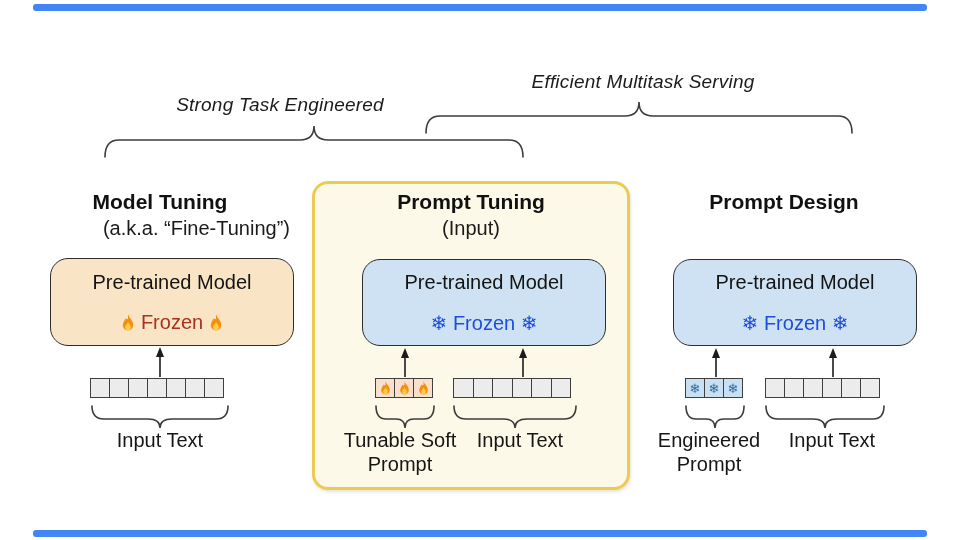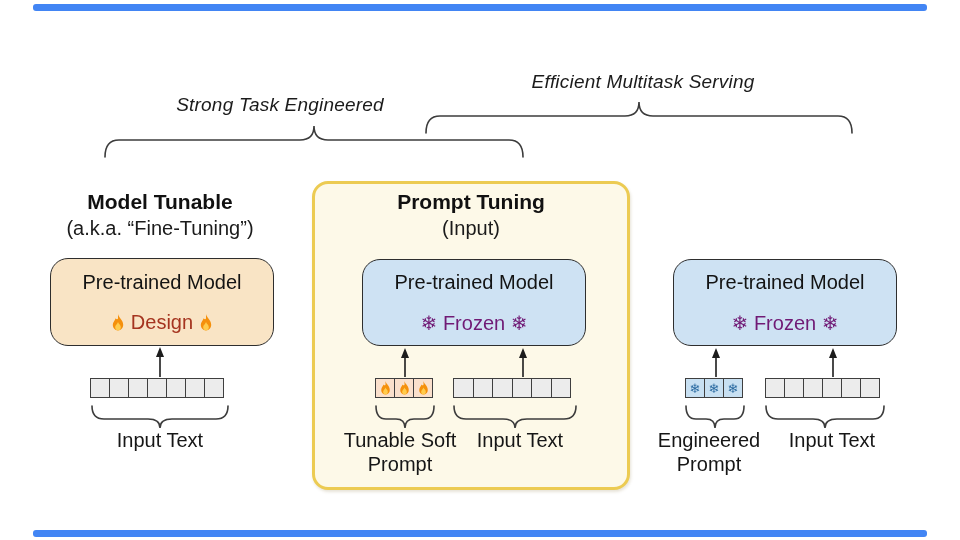--- a/index.html
+++ b/index.html
@@ -13,30 +13,30 @@
     text-align:center;color:#1b1b1b;white-space:nowrap;
   }
   .col-title{
     position:absolute;width:260px;text-align:center;font-size:21px;font-weight:700;
     color:#111;white-space:nowrap;
   }
   .col-subtitle{
     position:absolute;width:260px;text-align:center;font-size:20px;color:#1b1b1b;white-space:nowrap;
   }
   .model-box{
-    position:absolute;width:224px;height:88px;border:1.6px solid #2e2e2e;border-radius:18px;
+    position:absolute;width:244px;height:88px;border:1.6px solid #2e2e2e;border-radius:18px;
     display:flex;flex-direction:column;align-items:center;justify-content:center;gap:17px;
     box-sizing:border-box;
   }
   .model-box .line1{font-size:20px;color:#131313;}
   .model-box .line2{font-size:20px;display:inline-flex;align-items:center;gap:6px;}
   .box-orange{background:#F9E4C5;}
   .box-blue{background:#CEE2F3;}
   .tunable{color:#A5341F;}
-  .frozen{color:#701a75;}
+  .frozen{color:#1d4ed8;}
   .panel{
     position:absolute;left:312px;top:181px;width:318px;height:309px;background:#FDF9E8;
     border:3px solid #ECCB52;border-radius:16px;box-sizing:border-box;
     box-shadow:1px 2px 3px rgba(120,100,40,0.18);
   }
   .cells{position:absolute;display:flex;}
   .cell{
     width:20px;height:20px;background:#ECECEC;border:1px solid #3f3f3f;box-sizing:border-box;
     display:flex;align-items:center;justify-content:center;
   }
@@ -56,35 +56,36 @@
 <div class="canvas">
 
   <div class="accent-bar" style="top:4px;"></div>
   <div class="accent-bar" style="top:530px;"></div>
 
   <div class="caption" style="left:463px;top:71px;width:360px;">Efficient Multitask Serving</div>
   <div class="caption" style="left:120px;top:94px;width:320px;">Strong Task Engineered</div>
 
   <div class="panel"></div>
 
-  <div class="col-title" style="left:30px;top:190px;">Model Tunable</div>
-  <div class="col-subtitle" style="left:30px;top:217px;">(a.k.a. “Fine-Tuning”)</div>
+  <div class="col-title" style="left:30px;top:190px;">Model Tuning</div>
+  <div class="col-subtitle" style="left:30px;top:217px;text-align:right;">(a.k.a. “Fine-Tuning”)</div>
 
   <div class="col-title" style="left:341px;top:190px;">Prompt Tuning</div>
   <div class="col-subtitle" style="left:341px;top:217px;">(Input)</div>
 
+  <div class="col-title" style="left:654px;top:190px;">Prompt Design</div>
 
   <div class="model-box box-orange" style="left:50px;top:258px;">
     <span class="line1">Pre-trained Model</span>
     <span class="line2 tunable">
       <svg width="14" height="17" viewBox="0 0 14 18">
         <path d="M7 0 C7.6 4 12.5 6.2 12.5 11.5 C12.5 15 10 17.5 7 17.5 C4 17.5 1.5 15 1.5 11.5 C1.5 8.5 3.8 6.8 4.6 4.4 C5.2 5.6 6.4 6.2 7 4.8 Z" fill="#F5900C"></path>
         <path d="M7 8.5 C7.8 10.8 10 11.5 10 14 C10 15.9 8.7 17.3 7 17.3 C5.3 17.3 4 15.9 4 14 C4 11.8 6.2 10.8 7 8.5 Z" fill="#FFCC4D"></path>
       </svg>
-      <span>Design</span>
+      <span>Frozen</span>
       <svg width="14" height="17" viewBox="0 0 14 18">
         <path d="M7 0 C7.6 4 12.5 6.2 12.5 11.5 C12.5 15 10 17.5 7 17.5 C4 17.5 1.5 15 1.5 11.5 C1.5 8.5 3.8 6.8 4.6 4.4 C5.2 5.6 6.4 6.2 7 4.8 Z" fill="#F5900C"></path>
         <path d="M7 8.5 C7.8 10.8 10 11.5 10 14 C10 15.9 8.7 17.3 7 17.3 C5.3 17.3 4 15.9 4 14 C4 11.8 6.2 10.8 7 8.5 Z" fill="#FFCC4D"></path>
       </svg>
     </span>
   </div>
 
   <div class="model-box box-blue" style="left:362px;top:259px;height:87px;">
     <span class="line1">Pre-trained Model</span>
     <span class="line2 frozen">❄ Frozen ❄</span>

